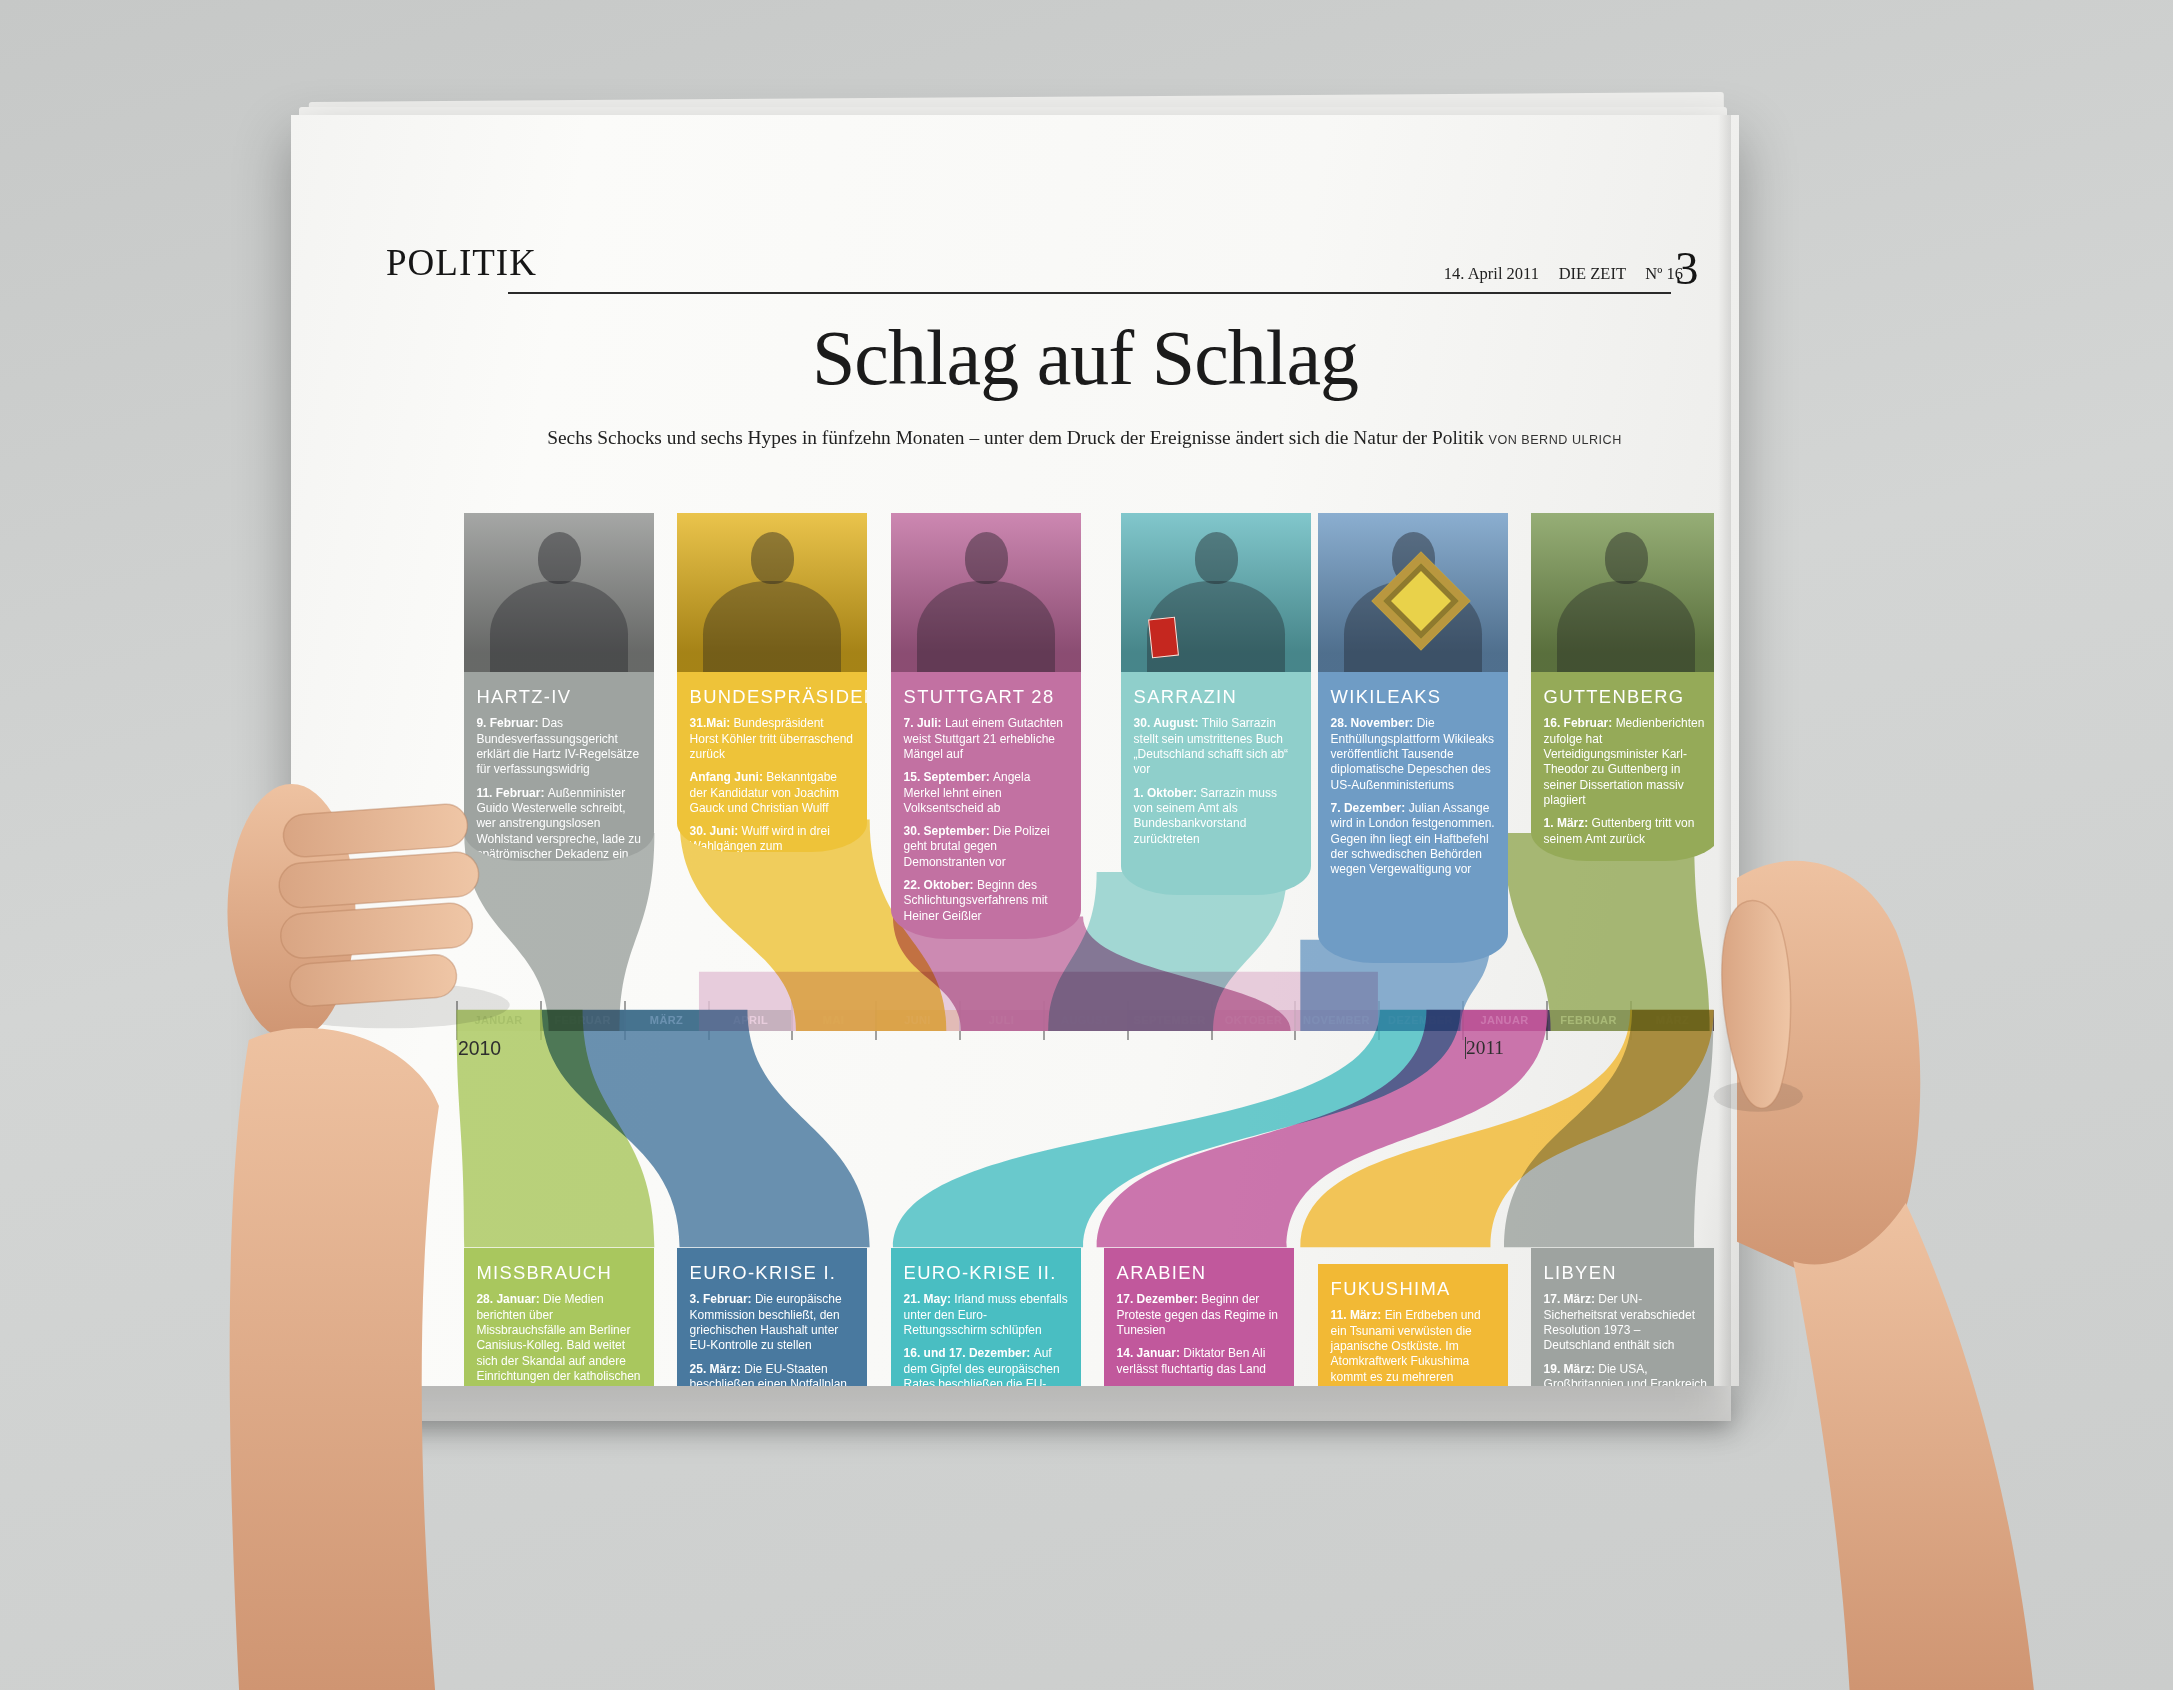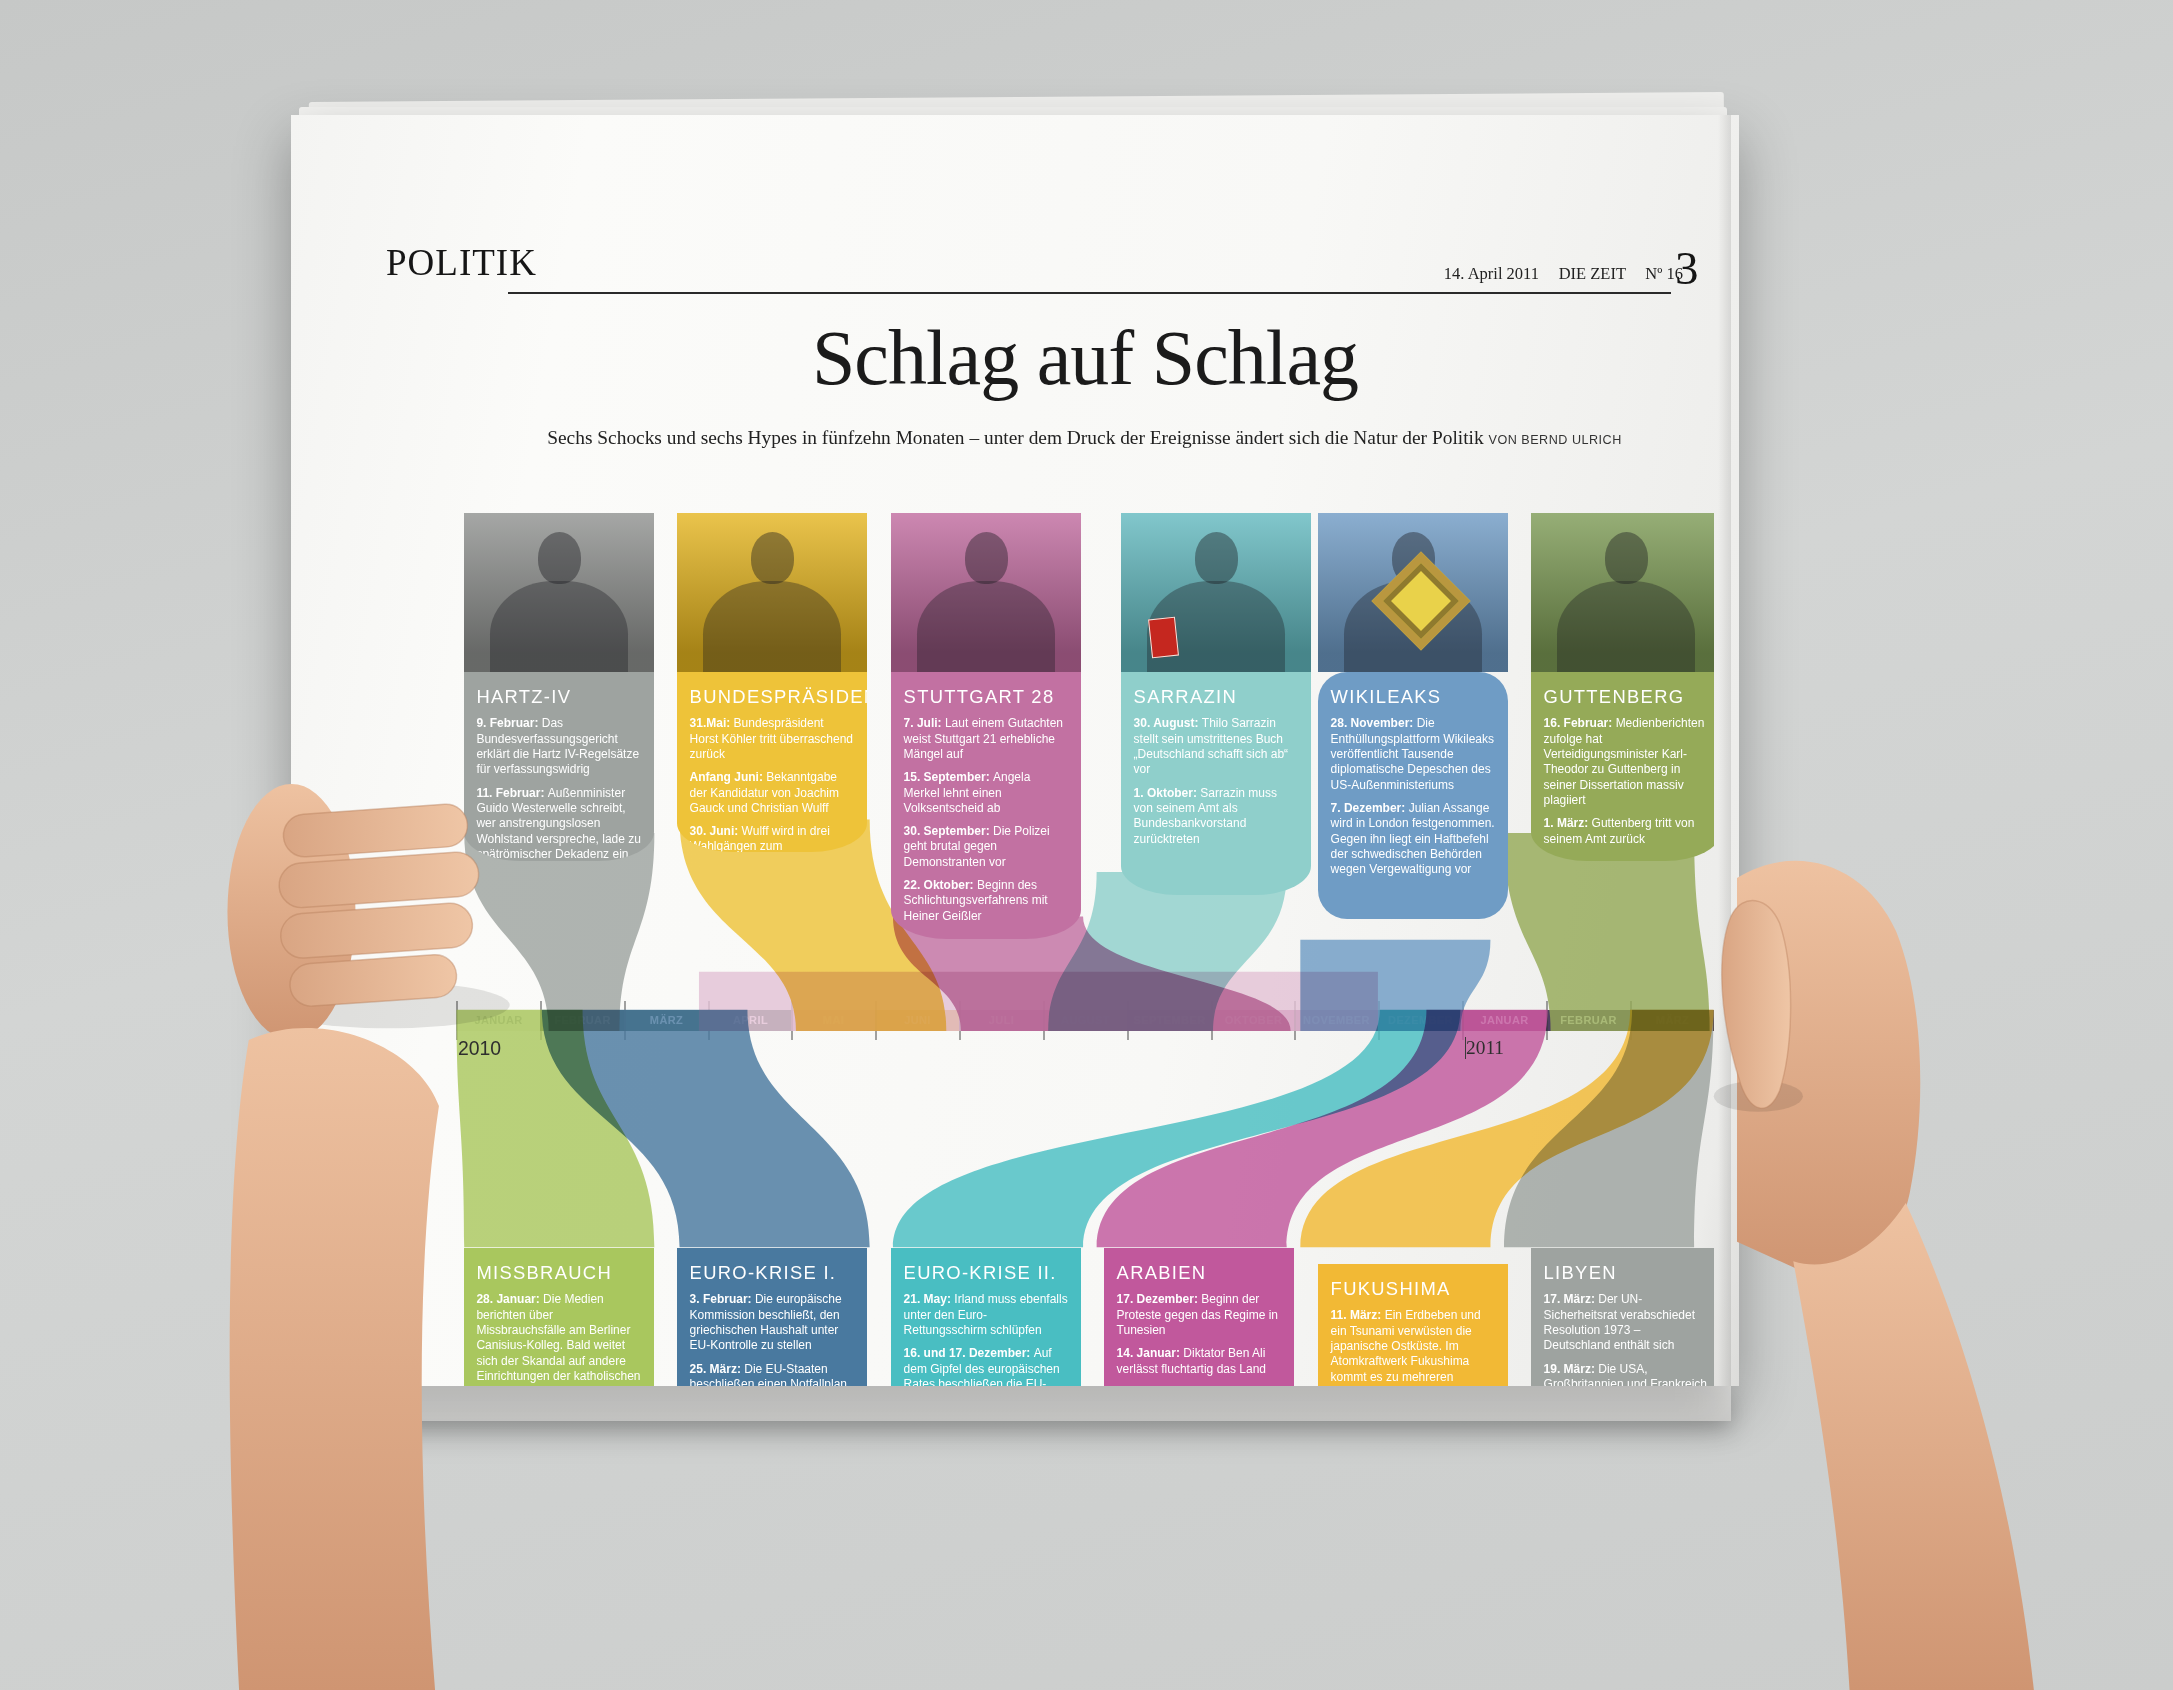--- a/index.html
+++ b/index.html
@@ -173,21 +173,21 @@
           <div class="card card-top" style="background-color: rgb(143, 207, 203); height: 223px;">
             <h3 class="card-title">SARRAZIN</h3>
             <p class="event"><span class="event-date">30. August: </span>Thilo Sarrazin stellt sein umstrittenes Buch „Deutschland schafft sich ab“ vor</p>
             <p class="event"><span class="event-date">1. Oktober: </span>Sarrazin muss von seinem Amt als Bundesbankvorstand zurücktreten</p>
           </div>
         </div>
         <div class="col" style="left: 862px;">
           <div class="photo" style="background-color: rgb(110, 154, 196);">
             <div class="accent gold-diamond"></div>
           </div>
-          <div class="card card-top" style="background-color: rgb(111, 156, 197); height: 247px; border-radius: 29px;">
+          <div class="card card-top" style="background-color: rgb(111, 156, 197); height: 291px;">
             <h3 class="card-title">WIKILEAKS</h3>
             <p class="event"><span class="event-date">28. November: </span>Die Enthüllungsplattform Wikileaks veröffentlicht Tausende diplomatische Depeschen des US-Außenministeriums</p>
             <p class="event"><span class="event-date">7. Dezember: </span>Julian Assange wird in London festgenommen. Gegen ihn liegt ein Haftbefehl der schwedischen Behörden wegen Vergewaltigung vor</p>
           </div>
         </div>
         <div class="col" style="left: 1075px;">
           <div class="photo" style="background-color: rgb(124, 154, 84);"></div>
           <div class="card card-top" style="background-color: rgb(149, 170, 88); height: 189px;">
             <h3 class="card-title">GUTTENBERG</h3>
             <p class="event"><span class="event-date">16. Februar: </span>Medienberichten zufolge hat Verteidigungsminister Karl-Theodor zu Guttenberg in seiner Dissertation massiv plagiiert</p>

